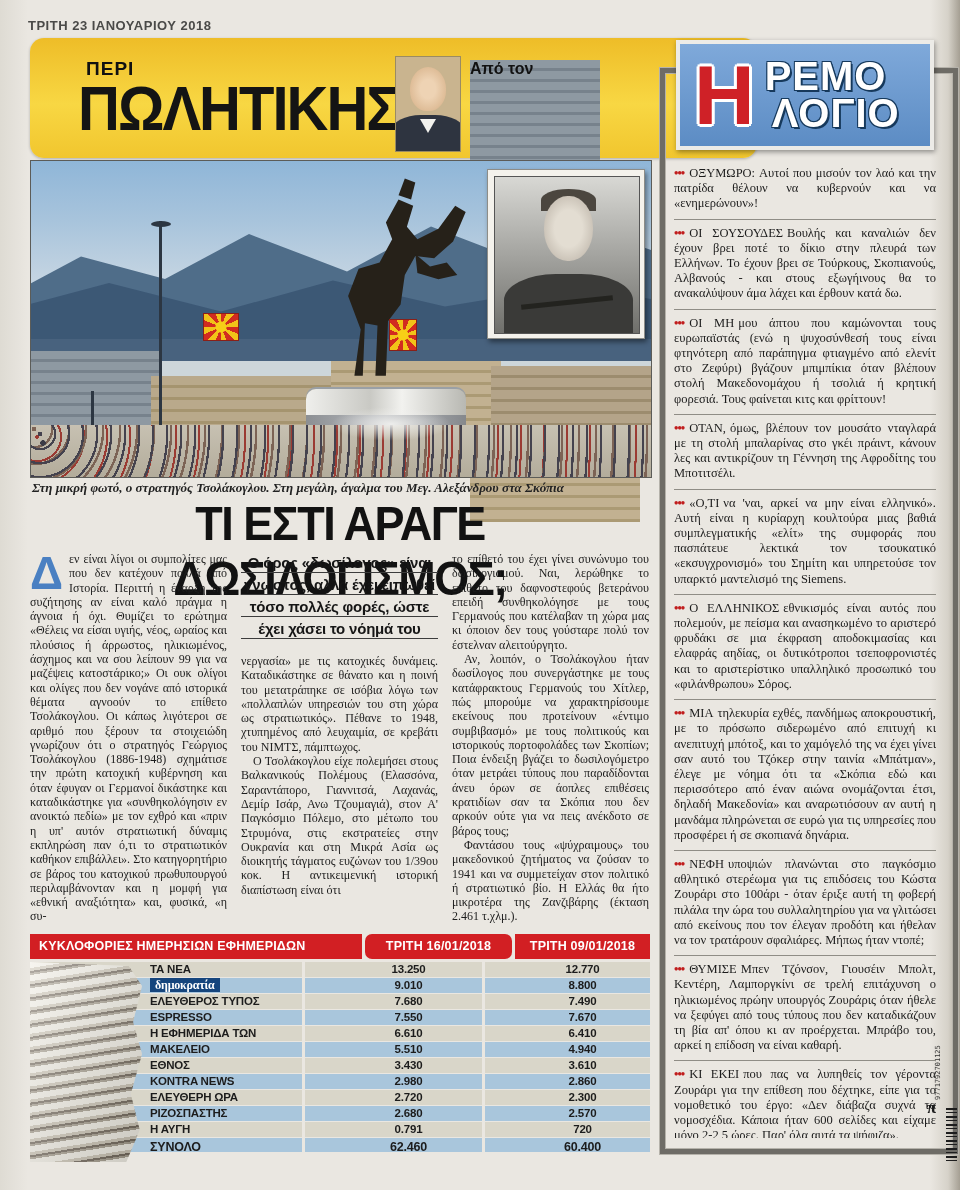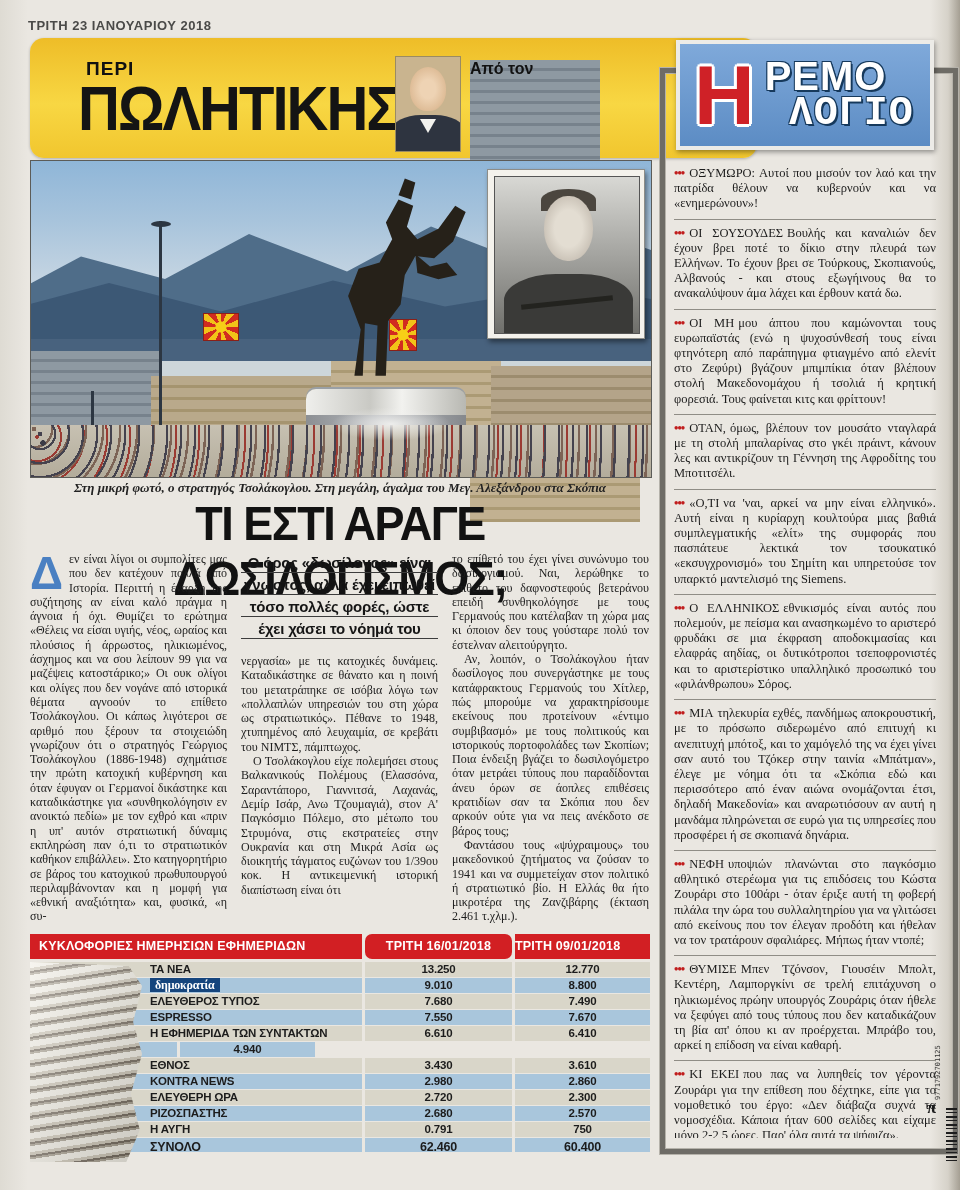--- a/index.html
+++ b/index.html
@@ -59,66 +59,66 @@
   .mist{position:absolute;left:300px;bottom:36px;width:120px;height:34px;border-radius:50%;
         background:radial-gradient(rgba(240,240,238,.95),rgba(240,240,238,0) 70%);}
   .inset{position:absolute;left:456px;top:8px;width:158px;height:170px;background:#f4f2ec;
          border:1px solid #8d8d88;box-shadow:2px 3px 5px rgba(0,0,0,.45);padding:6px;box-sizing:border-box;}
   .inset .iin{position:relative;width:100%;height:100%;background:linear-gradient(#d8d8d4,#8f8f8b 70%,#6f6f6b);overflow:hidden;border:1px solid #555;}
   .iin .iface{position:absolute;left:34%;top:12%;width:34%;height:42%;border-radius:48%;background:radial-gradient(#e3ddd2 40%,#b5aca0);}
   .iin .ihair{position:absolute;left:32%;top:8%;width:38%;height:14%;border-radius:50% 50% 0 0;background:#4b463f;}
   .iin .iuni{position:absolute;left:6%;bottom:-4%;width:90%;height:42%;background:#3a3a38;border-radius:40% 40% 0 0;}
   .iin .ibelt{position:absolute;left:18%;bottom:18%;width:64%;height:5px;background:#23231f;transform:rotate(-6deg);}
   
-  .caption{position:absolute;left:32px;top:480px;width:616px;font:bold italic 13px "Liberation Serif",serif;color:#222;text-align:center;}
+  .caption{position:absolute;left:32px;top:480px;width:616px;font:bold italic 13px "Liberation Serif",serif;color:#222;}
   .headline{position:absolute;left:30px;top:497px;width:620px;text-align:center;
             font:900 45px "Liberation Sans",sans-serif;color:#121212;letter-spacing:-1.5px;transform:scaleY(1.05);transform-origin:top center;}
   
   .cols{position:absolute;left:30px;top:552px;width:620px;height:380px;display:flex;gap:14px;}
   .col{width:197px;height:380px;overflow:hidden;font:12px/14.3px "Liberation Serif",serif;text-align:justify;}
   .dropcap{float:left;font:900 46px/38px "Liberation Sans",sans-serif;color:#4a80c2;margin:2px 6px 0 0;}
   .standfirst{font:bold 15px/22px "Liberation Sans",sans-serif;text-align:center;color:#161616;margin-bottom:10px;
       background:repeating-linear-gradient(to bottom,transparent 0 20px,#3c3c3c 20px 21px,transparent 21px 22px);
       padding-bottom:4px;letter-spacing:-.2px;}
   .indent{text-indent:12px;}
   .col p{margin:0;}
   
   .circ{position:absolute;left:30px;top:934px;width:620px;font-family:"Liberation Sans",sans-serif;}
   .circ-head{display:flex;gap:3px;height:25px;margin-bottom:3px;}
   .circ-head>div{background:#d21f23;color:#fff;font:bold 12.5px/25px "Liberation Sans",sans-serif;letter-spacing:.2px;}
   .ch-title{flex:1;padding-left:9px;}
   .ch-c1{width:147px;text-align:center;border-radius:7px;}
-  .ch-c2{width:135px;}
+  .ch-c2{width:135px;text-align:center;}
   .circ-body{position:relative;}
   .stack{position:absolute;left:0;top:0;width:112px;height:200px;z-index:2;
      background:
        linear-gradient(115deg,rgba(255,255,255,.45),rgba(0,0,0,.15)),
        repeating-linear-gradient(171deg,#efece2 0 6px,#c9c2b2 6px 9px,#6e6457 9px 11px,#a29a8a 11px 13px);
      clip-path:polygon(0 0,88% 2%,100% 12%,92% 30%,100% 46%,90% 66%,98% 84%,86% 100%,0 100%);}
   .circ-row{display:flex;gap:3px;height:15px;margin-bottom:1px;}
   .circ-row>div{background:#d9d6c9;font:bold 11.5px/15px "Liberation Sans",sans-serif;letter-spacing:-.2px;}
   .circ-row.alt>div{background:#a9c6dc;}
   .circ-name{flex:1;padding-left:120px;}
-  .circ-val{width:147px;text-align:center;}
+  .circ-val{width:147px;text-align:center;padding-left:30px;}
   .circ-val:last-child{width:135px;}
   .circ-row.hl .circ-name .nm{background:#15457d;color:#fff;font:bold 12px/15px "Liberation Serif",serif;padding:0 5px;}
   .circ-row.total{height:14px;}
   .circ-row.total>div{background:#a9c6dc;font:900 12.5px/19px "Liberation Sans",sans-serif;}
   .circ-row.total .circ-name{padding-left:120px;}
   
   .remo-frame{position:absolute;left:660px;top:68px;width:288px;height:1076px;border:5px solid #6e6c66;
       outline:1px solid #b5b2aa;box-shadow:inset 0 0 0 1px #b5b2aa;}
   .remo-head{position:absolute;left:676px;top:40px;width:258px;height:110px;z-index:3;
       background:linear-gradient(#7fa9da,#5c8cc4);border:4px solid #ecebe7;box-shadow:1px 2px 5px rgba(0,0,0,.4);
       display:flex;align-items:center;box-sizing:border-box;padding-left:14px;}
   .remo-H{font:900 84px/80px "Liberation Sans",sans-serif;color:#cf2127;
       text-shadow:-3px 0 #fff,3px 0 #fff,0 -3px #fff,0 3px #fff,-2px -2px #fff,2px 2px #fff,-2px 2px #fff,2px -2px #fff;}
   .remo-words{margin-left:10px;font:900 40px/37px "Liberation Sans",sans-serif;color:#fff;letter-spacing:1px;
       text-shadow:2px 2px 0 #16395c,-1px -1px 0 #16395c,1px -1px 0 #16395c,-1px 1px 0 #16395c;}
-  .remo-words .w2{margin-left:24px;font-family:Liberation Mono, monospace;}
+  .remo-words .w2{margin-left:7px;}
   .remo-body{position:absolute;left:674px;top:160px;width:262px;height:978px;overflow:hidden;z-index:2;}
   .remo-item{border-bottom:1px solid #8f8d86;padding:6px 0 7px;font:12.5px/15.2px "Liberation Serif",serif;text-align:justify;}
   .remo-item:last-child{border-bottom:none;}
   .bullets{color:#c01d1d;font-weight:bold;letter-spacing:-1px;margin-right:5px;}
   .lead{font-weight:normal;margin-right:4px;}
   .signoff{position:absolute;left:674px;top:1098px;width:262px;text-align:right;font:bold 17px "Liberation Serif",serif;}
   
   .barcode{position:absolute;left:936px;top:1036px;width:22px;height:130px;}
   .bc-num{position:absolute;left:-2px;top:64px;transform:rotate(-90deg);transform-origin:left top;
       font:7px "DejaVu Sans Mono",monospace;color:#333;white-space:nowrap;}
@@ -236,20 +236,21 @@
             <div class="circ-val">7.670</div>
           </div>
 
           <div class="circ-row">
             <div class="circ-name"><span class="nm">Η ΕΦΗΜΕΡΙΔΑ ΤΩΝ ΣΥΝΤΑΚΤΩΝ</span></div>
             <div class="circ-val">6.610</div>
             <div class="circ-val">6.410</div>
           </div>
 
           <div class="circ-row alt">
+            <div class="circ-name"><span class="nm">ΜΑΚΕΛΕΙΟ</span></div>
             <div class="circ-val">5.510</div>
             <div class="circ-val">4.940</div>
           </div>
 
           <div class="circ-row">
             <div class="circ-name"><span class="nm">ΕΘΝΟΣ</span></div>
             <div class="circ-val">3.430</div>
             <div class="circ-val">3.610</div>
           </div>
 
@@ -267,21 +268,21 @@
 
           <div class="circ-row alt">
             <div class="circ-name"><span class="nm">ΡΙΖΟΣΠΑΣΤΗΣ</span></div>
             <div class="circ-val">2.680</div>
             <div class="circ-val">2.570</div>
           </div>
 
           <div class="circ-row">
             <div class="circ-name"><span class="nm">Η ΑΥΓΗ</span></div>
             <div class="circ-val">0.791</div>
-            <div class="circ-val">750</div>
+            <div class="circ-val">720</div>
           </div>
         </div>
       <div class="circ-row total">
         <div class="circ-name"><span class="nm">ΣΥΝΟΛΟ</span></div>
         <div class="circ-val">62.460</div>
         <div class="circ-val">60.400</div>
       </div>
     </div>
   </div>
 

